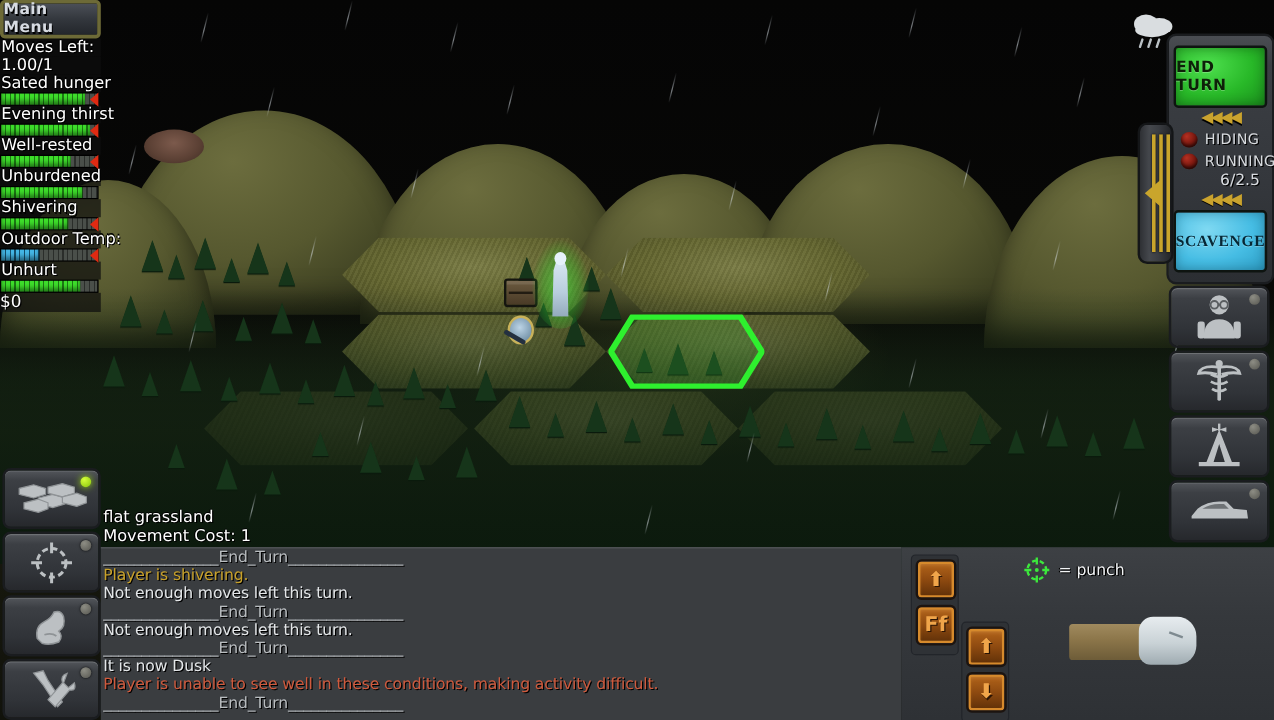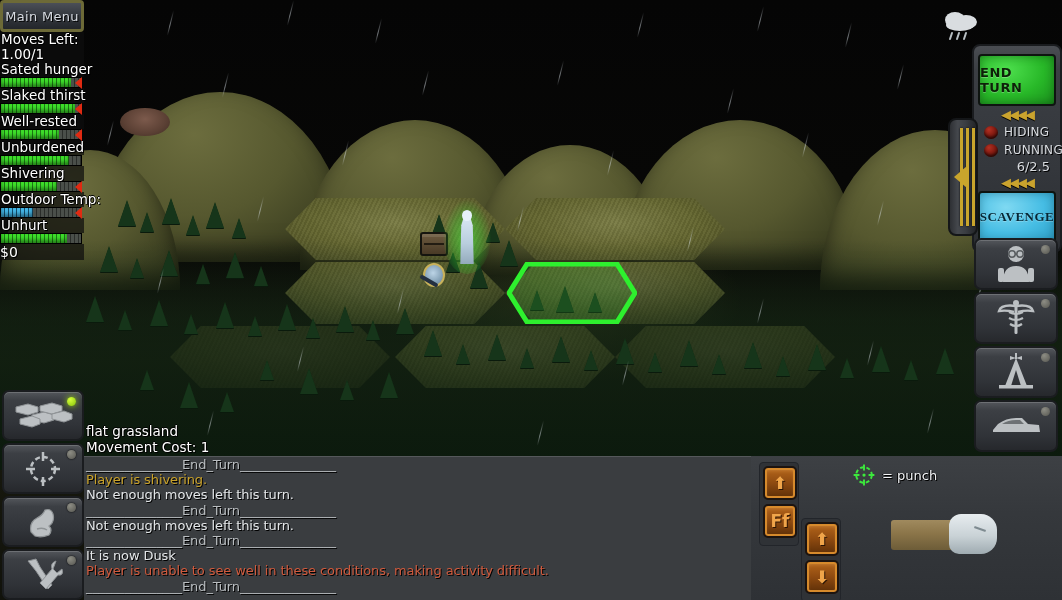--- a/index.html
+++ b/index.html
@@ -104,20 +104,21 @@
   }
   #mainmenu {
     width:84px; height:32px; position:relative;
     background:linear-gradient(180deg,#4b4f57 0%, #33373d 50%, #23262b 100%);
     border:3px solid #6d6a37;
     border-radius:4px;
     display:flex; align-items:center; justify-content:center;
     color:#d7dbe2; font-size:13px; letter-spacing:.3px;
     text-shadow:1px 1px 0 #000;
     cursor:pointer;
+    font-weight:bold;
   }
   .stat-label {
     color:#ffffff; font-size:13.5px; line-height:15px;
     text-shadow: 1px 1px 0 #000, -1px 0 0 #000, 0 -1px 0 #000;
     background:rgba(14,14,14,.72);
     white-space:nowrap; padding-left:1px;
   }
   .stat-val {
     color:#ffffff; font-size:13.5px; line-height:15px;
     text-shadow: 1px 1px 0 #000;
@@ -167,21 +168,21 @@
     box-shadow:0 0 2px #000;
   }
   .toolbtn .led.on {
     background: radial-gradient(circle at 35% 30%, #d5ff3a, #86c20b);
     box-shadow:0 0 6px #9ddc10;
   }
   .toolbtn svg { display:block; }
 
   
   #right-panel {
-    position:absolute; right:0; top:44px; width:90px; z-index:20;
+    position:absolute; right:0; top:28px; width:90px; z-index:20;
   }
   #rp-frame {
     position:relative; width:90px; padding:8px 4px 8px 4px;
     background:linear-gradient(180deg,#4a4d52 0%, #3b3e43 12%, #34373c 60%, #2b2e32 100%);
     border:2px solid #1a1c1f; border-radius:8px;
   }
   .bigbtn {
     width:78px; height:52px; margin:0 auto;
     display:flex; align-items:center; justify-content:center;
     border:2px solid #0e1410; border-radius:4px;
@@ -473,21 +474,21 @@
   </div>
   <div class="stat-label">Moves Left:</div>
   <div class="stat-val">1.00/1</div>
   <div id="stat-list">
       <div class="stat-label">Sated hunger</div>
       <div class="bar">
         <div class="fill" style="width: 88%;"></div>
         <div class="empty" style="width: 12%;"></div>
         <div class="marker"></div>
       </div>
-      <div class="stat-label">Slaked thirst</div>
+      <div class="stat-label">Evening thirst</div>
       <div class="bar">
         <div class="fill" style="width: 92%;"></div>
         <div class="empty" style="width: 8%;"></div>
         <div class="marker"></div>
       </div>
       <div class="stat-label">Well-rested</div>
       <div class="bar">
         <div class="fill" style="width: 72%;"></div>
         <div class="empty" style="width: 28%;"></div>
         <div class="marker"></div>

